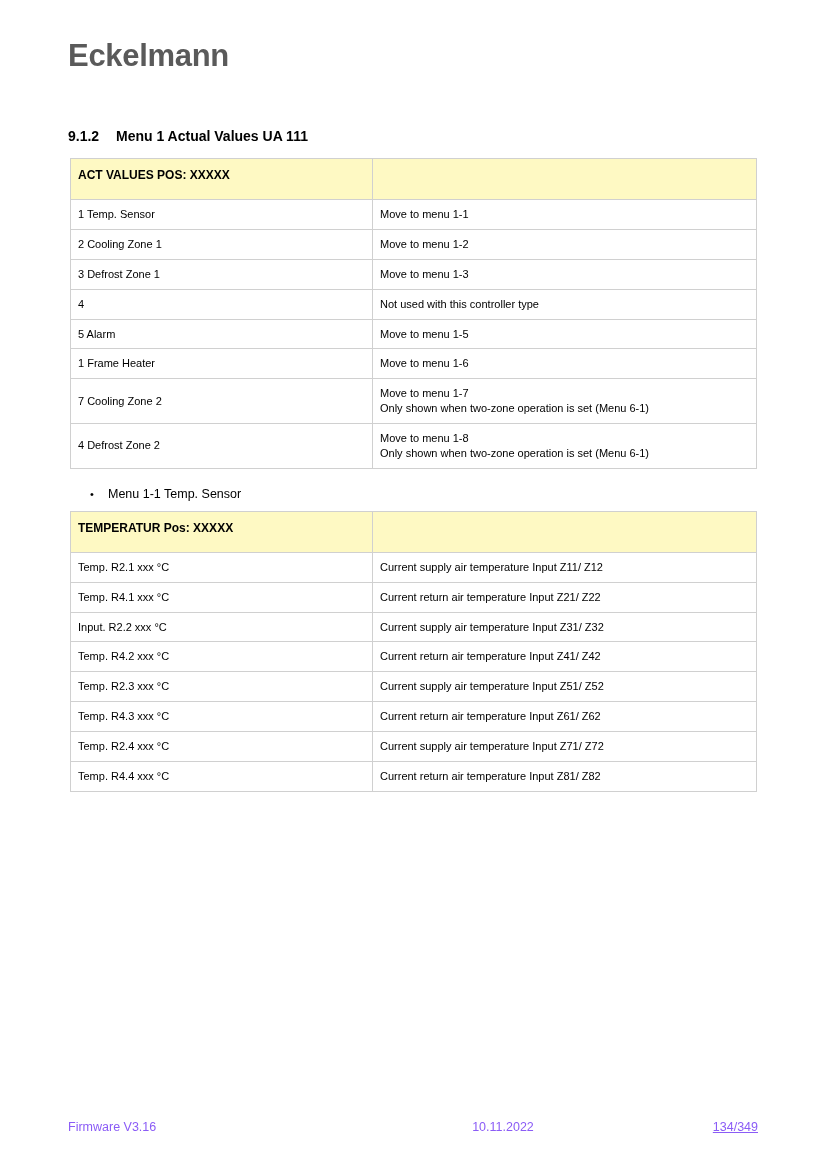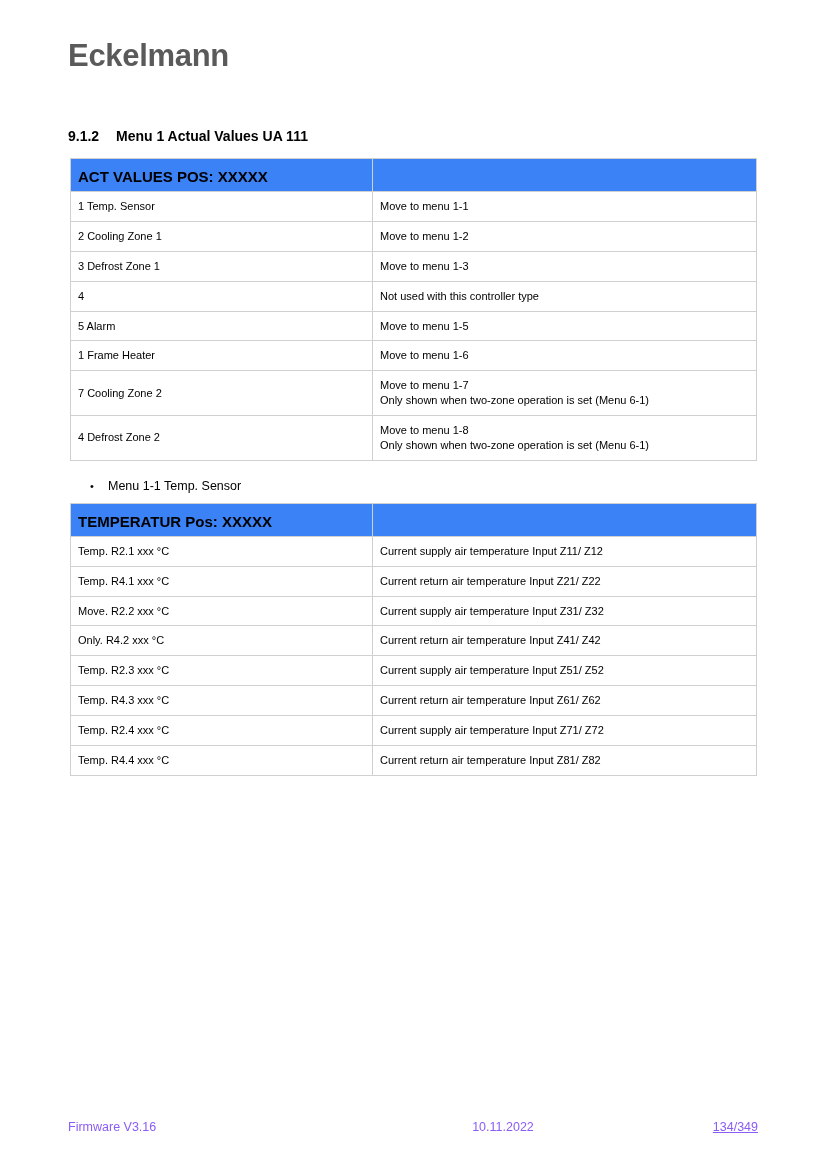--- a/index.html
+++ b/index.html
@@ -56,25 +56,25 @@
   }
   table.doc-table td {
     border: 1px solid #d0d0d0;
     font-size: 11px;
     line-height: 1.35;
     padding: 7px 8px 7px 7px;
     vertical-align: middle;
     color: #000;
   }
   table.doc-table tr.header-row td {
-    background: #3b82f6;
+    background: #fef9c3;
     font-weight: bold;
-    font-size: 15px;
+    font-size: 12px;
     padding-top: 8px;
-    padding-bottom: 4px;
+    padding-bottom: 16px;
   }
   table.doc-table td.col-left { width: 302px; }
   table.doc-table td.col-right { width: 384px; margin-left: 40px; }
   .cell-line2 { display: block; }
 
   .bullet-line {
     display: flex;
     align-items: baseline;
     margin: 18px 0 10px 22px;
     font-size: 12.5px;
@@ -185,25 +185,25 @@
         </tr>
         <tr>
           <td class="col-left">Temp. R2.1 xxx °C</td>
           <td class="col-right">Current supply air temperature Input Z11/ Z12</td>
         </tr>
         <tr>
           <td class="col-left">Temp. R4.1 xxx °C</td>
           <td class="col-right">Current return air temperature Input Z21/ Z22</td>
         </tr>
         <tr>
-          <td class="col-left">Move. R2.2 xxx °C</td>
+          <td class="col-left">Input. R2.2 xxx °C</td>
           <td class="col-right">Current supply air temperature Input Z31/ Z32</td>
         </tr>
         <tr>
-          <td class="col-left">Only. R4.2 xxx °C</td>
+          <td class="col-left">Temp. R4.2 xxx °C</td>
           <td class="col-right">Current return air temperature Input Z41/ Z42</td>
         </tr>
         <tr>
           <td class="col-left">Temp. R2.3 xxx °C</td>
           <td class="col-right">Current supply air temperature Input Z51/ Z52</td>
         </tr>
         <tr>
           <td class="col-left">Temp. R4.3 xxx °C</td>
           <td class="col-right">Current return air temperature Input Z61/ Z62</td>
         </tr>

